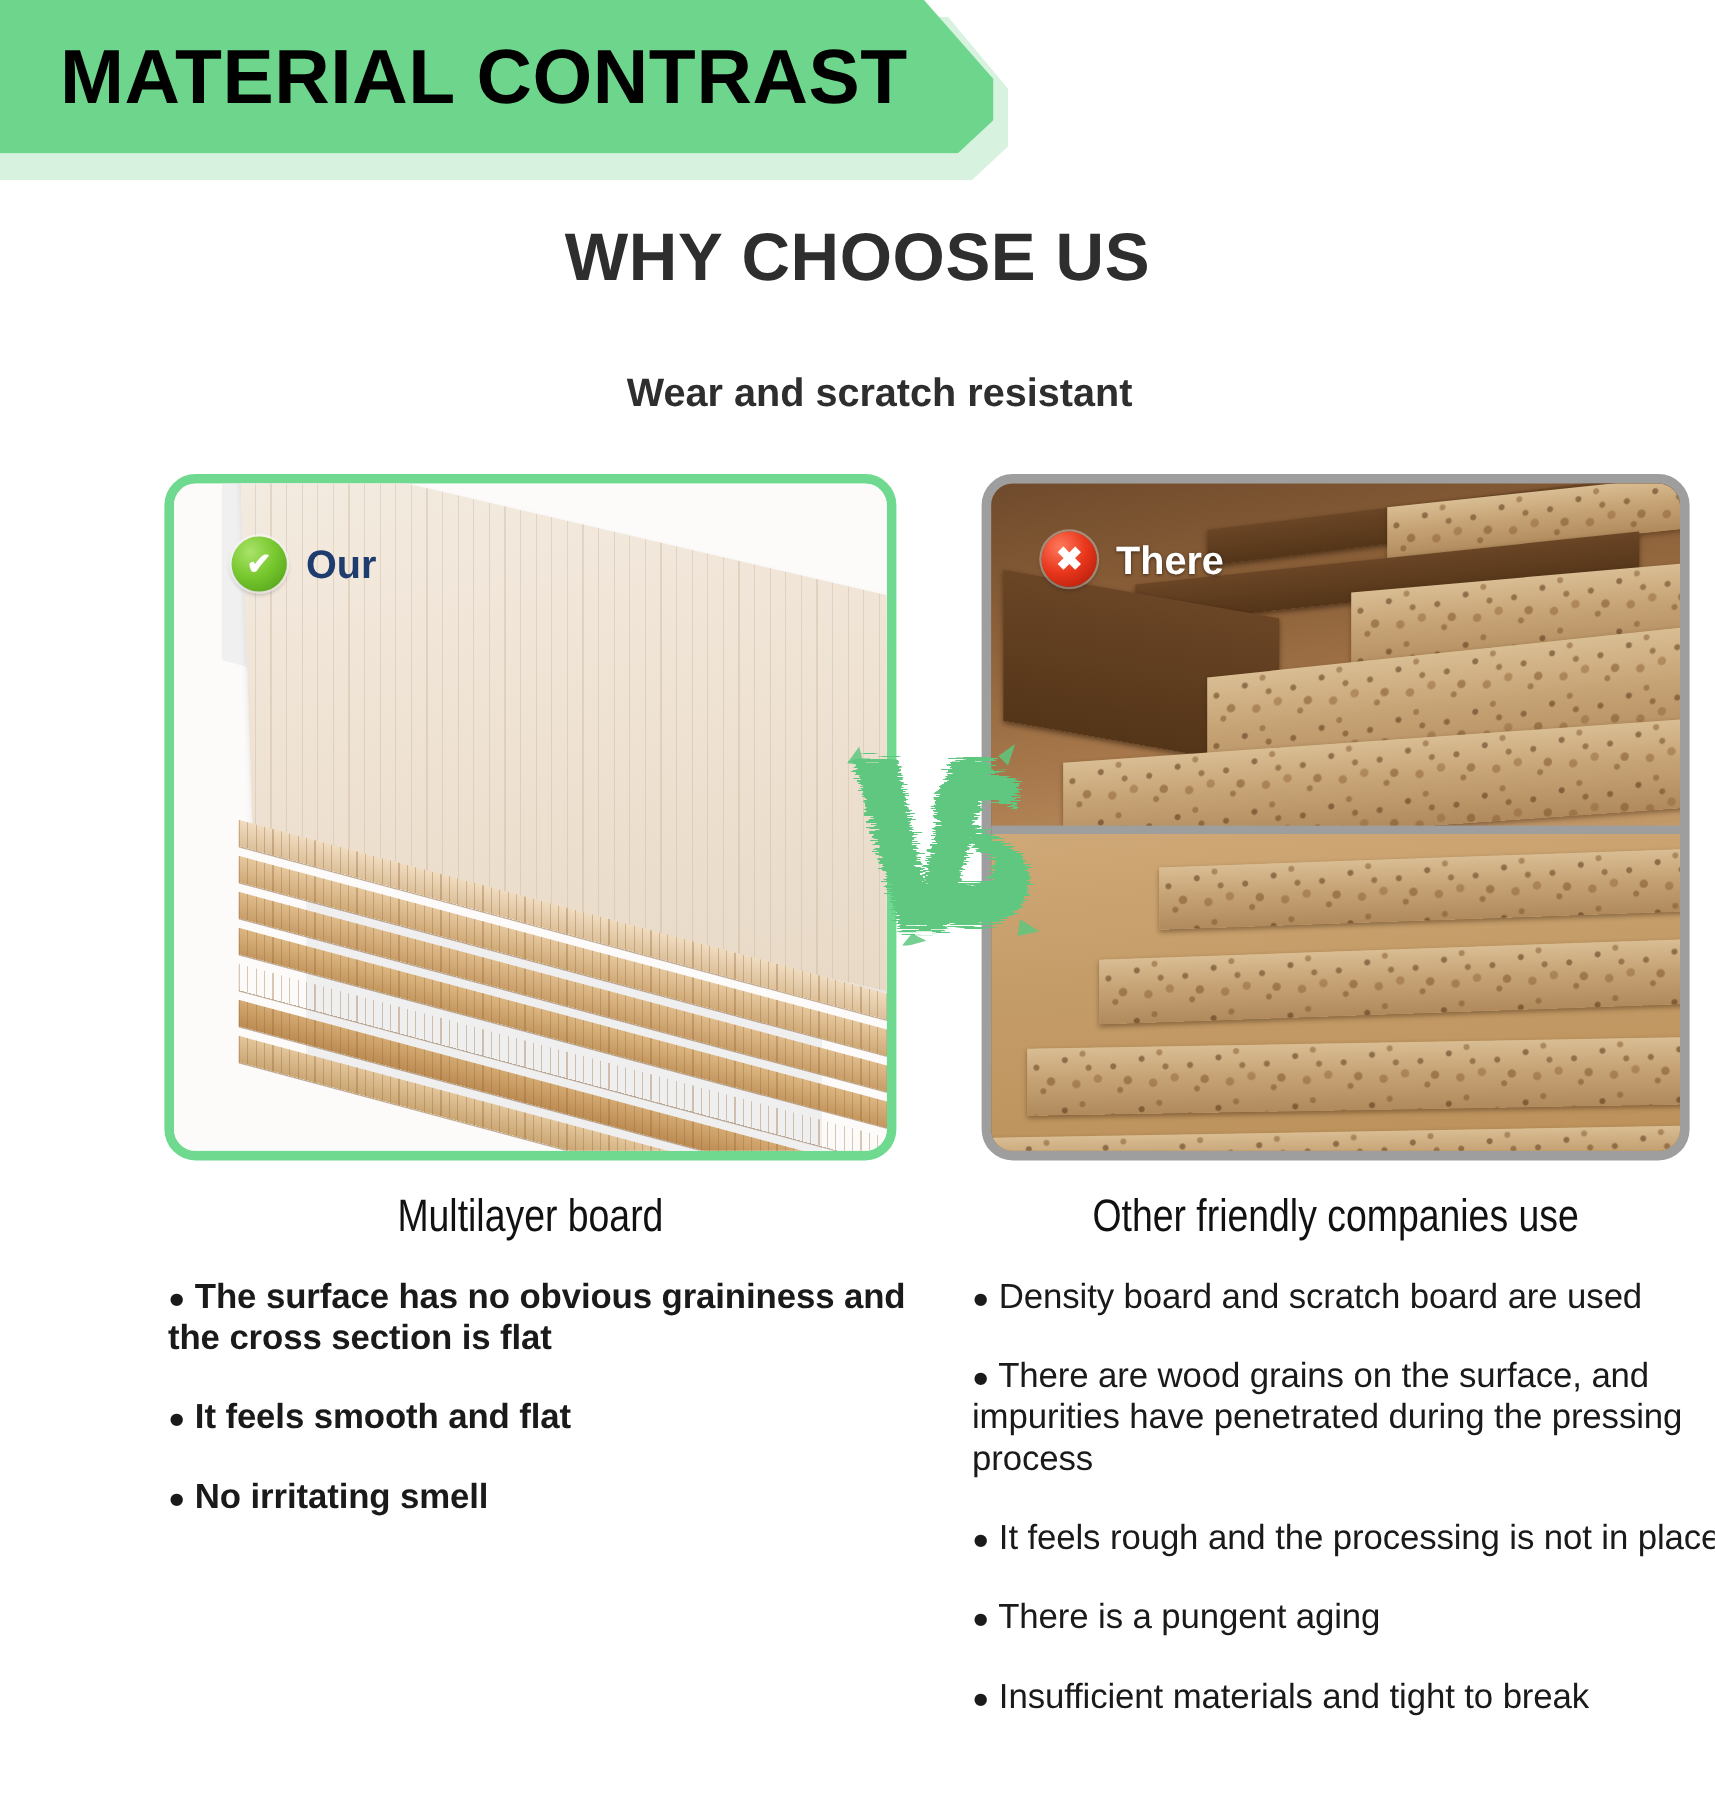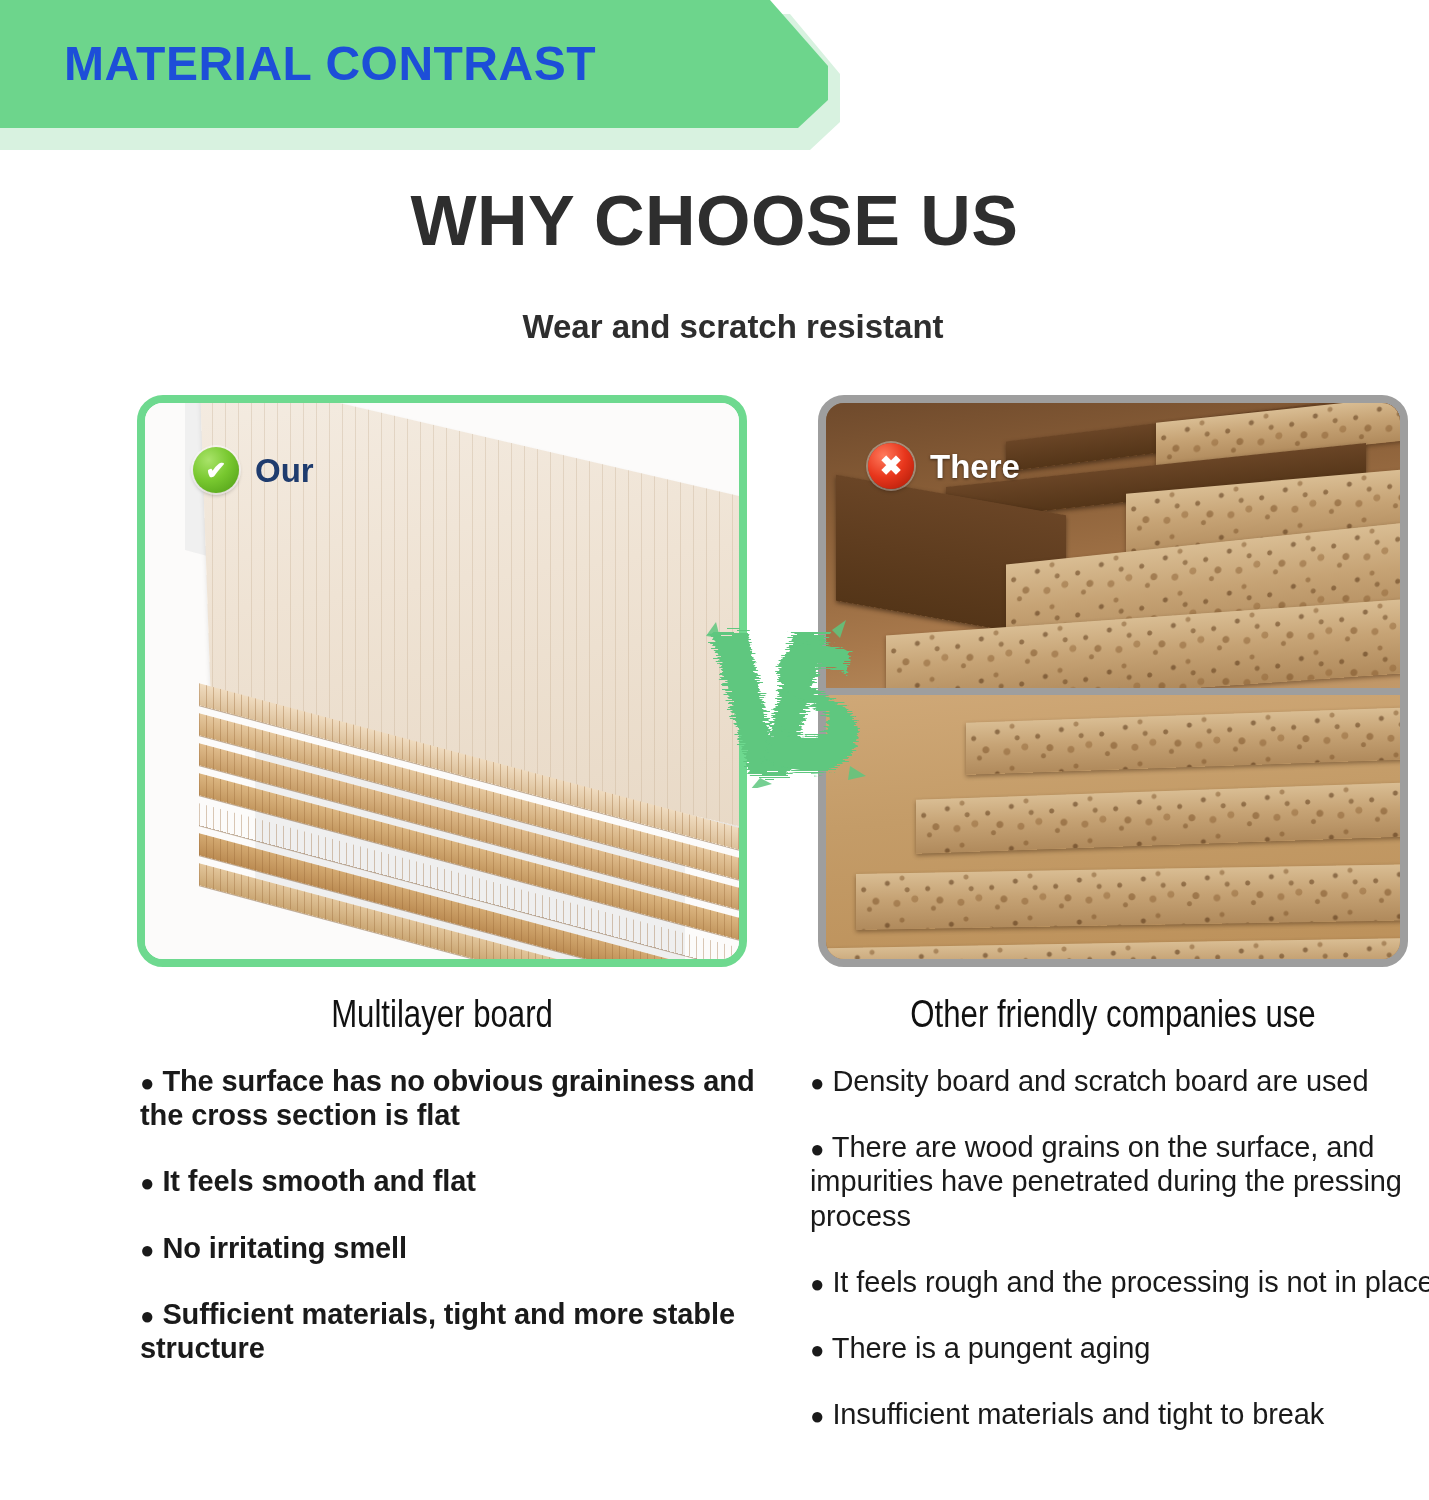--- a/index.html
+++ b/index.html
@@ -19,30 +19,30 @@
     border-bottom-right-radius:26px;
     clip-path:polygon(0 0, 790px 0, 840px 60px, 840px 108px, 810px 136px, 0 136px);
   }
   .banner-main {
     position:absolute; left:0; top:0; width:828px; height:128px;
     background:#6dd58c;
     clip-path:polygon(0 0, 770px 0, 828px 66px, 828px 100px, 798px 128px, 0 128px);
     display:flex; align-items:center;
   }
   .banner-title {
-    color:#1d4ed8; font-size:48px; font-weight:bold;
-    letter-spacing:0.5px; padding-left:64px;
+    color:#000000; font-size:64px; font-weight:bold;
+    letter-spacing:0.5px; padding-left:50px;
     white-space:nowrap; line-height:1;
   }
 
   
   .headline {
     position:absolute; left:0; top:185px; width:1429px;
     text-align:center; color:#2e2e2e;
-    font-size:70px; font-weight:bold; letter-spacing:0.5px; line-height:1.05;
+    font-size:56px; font-weight:bold; letter-spacing:0.5px; line-height:1.05;
   }
   .subhead {
     position:absolute; left:0; top:306px; width:1429px;
     text-align:center; color:#2e2e2e;
     font-size:33px; font-weight:bold; line-height:1.3;padding-left:37px;
   }
 
   
   .panel {
     position:absolute; top:395px; height:572px;
@@ -273,21 +273,20 @@
     </svg>
   </div>
 
   <div class="caption caption-left">Multilayer board</div>
   <div class="caption caption-right">Other friendly companies use</div>
 
   <div class="bullets bullets-left">
     <div class="bullet"><span class="dot">●</span> <span>The surface has no obvious graininess and the cross section is flat</span></div>
     <div class="bullet"><span class="dot">●</span> <span>It feels smooth and flat</span></div>
     <div class="bullet"><span class="dot">●</span> <span>No irritating smell</span></div>
-    <div class="bullet"><span class="dot">●</span> <span>Sufficient materials, tight and more stable structure</span></div>
   </div>
 
   <div class="bullets bullets-right">
     <div class="bullet"><span class="dot">●</span> <span>Density board and scratch board are used</span></div>
     <div class="bullet"><span class="dot">●</span> <span>There are wood grains on the surface, and impurities have penetrated during the pressing process</span></div>
     <div class="bullet"><span class="dot">●</span> <span>It feels rough and the processing is not in place</span></div>
     <div class="bullet"><span class="dot">●</span> <span>There is a pungent aging</span></div>
     <div class="bullet"><span class="dot">●</span> <span>Insufficient materials and tight to break</span></div>
   </div>
 

